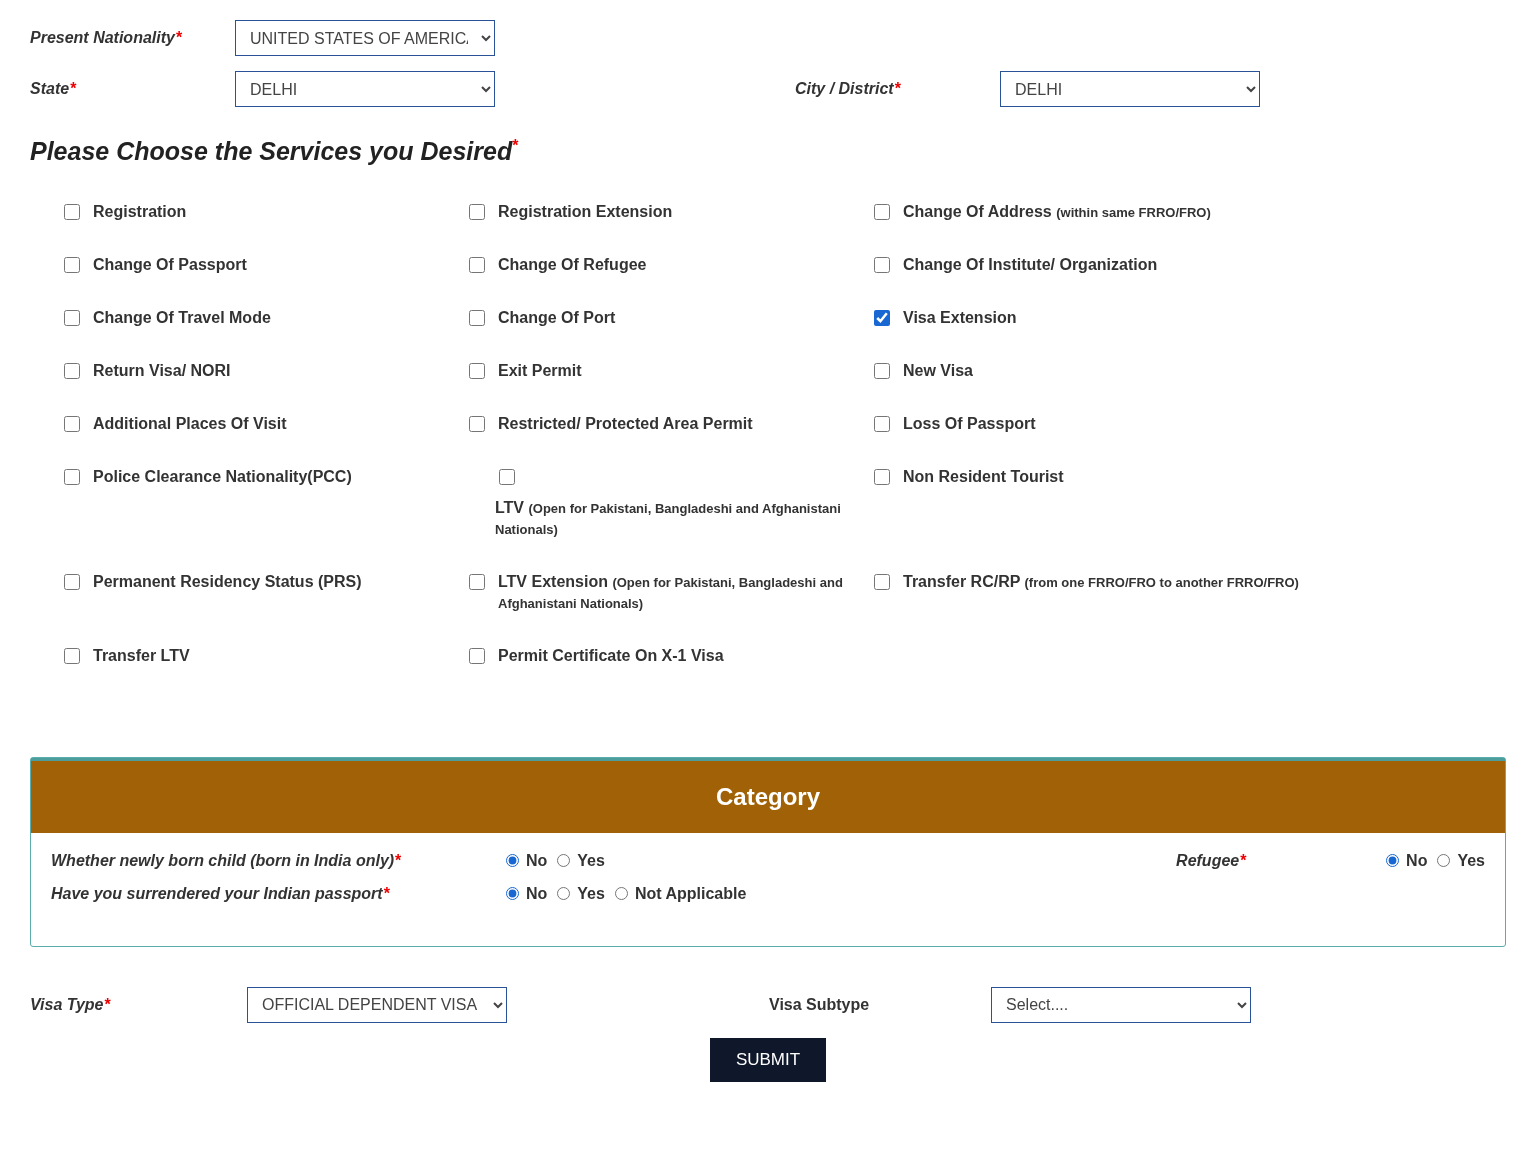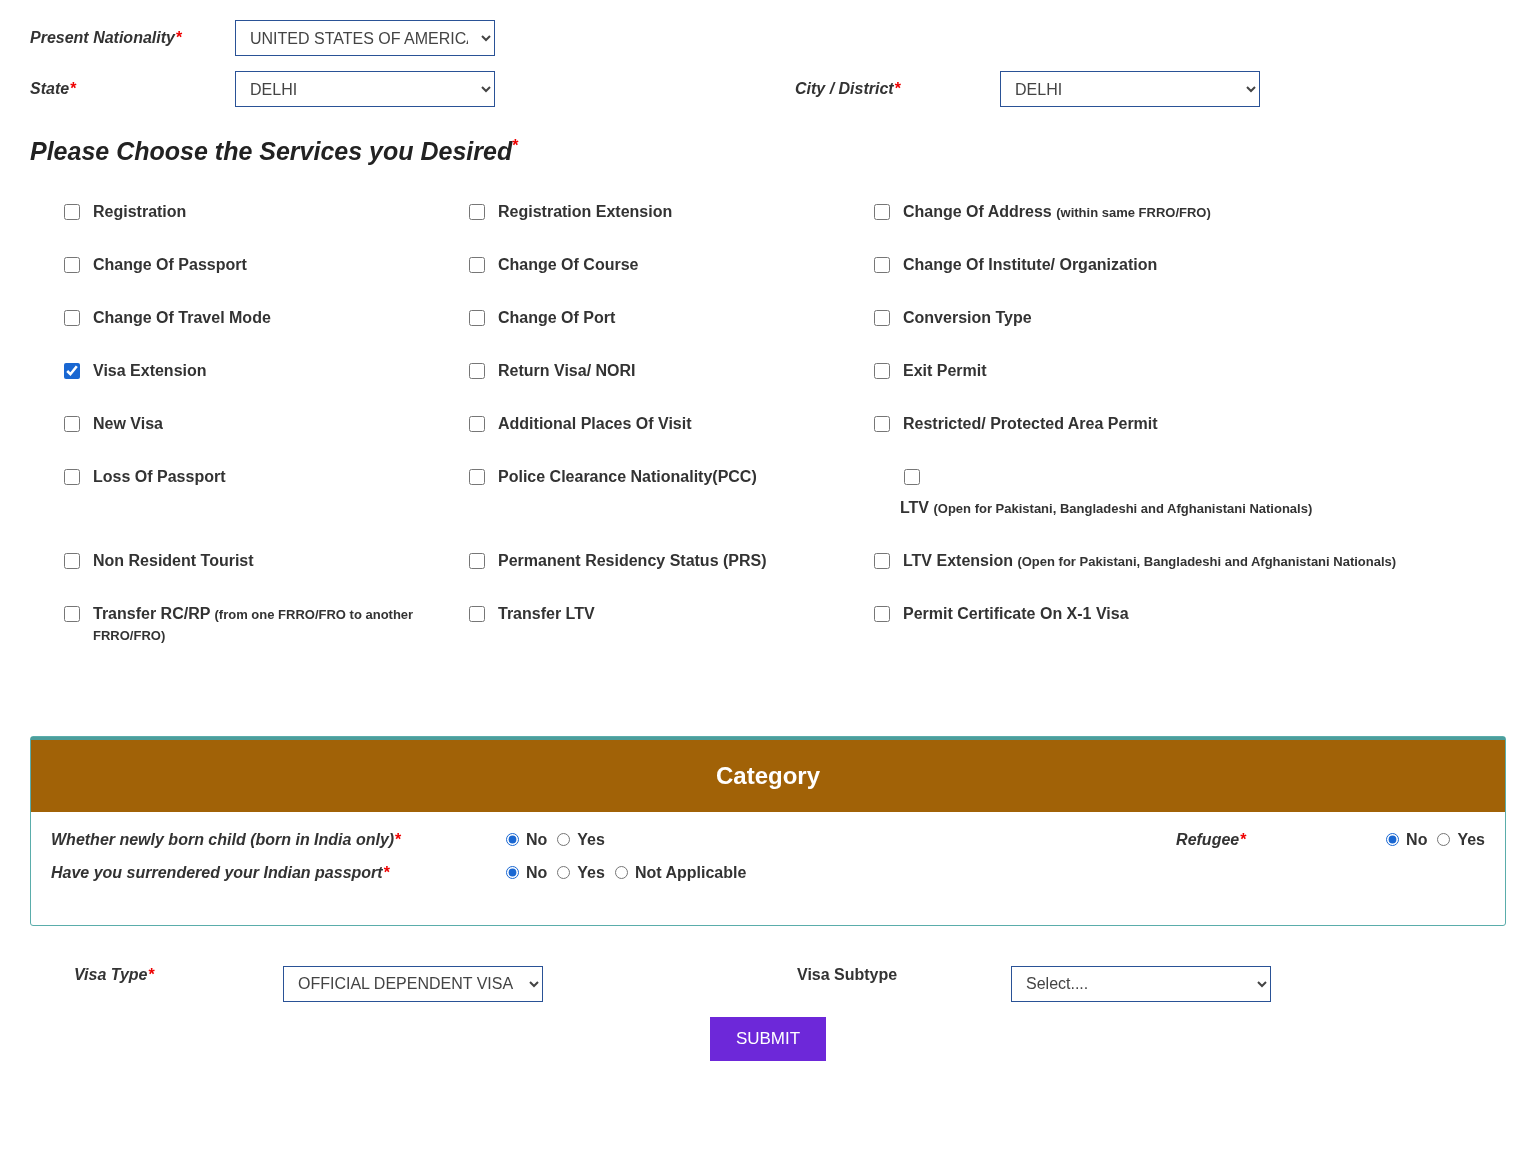--- a/index.html
+++ b/index.html
@@ -68,26 +68,26 @@
   }
   .panel-body { padding: 19px 20px 28px; }
   .q-row { display: flex; align-items: center; margin-bottom: 15px; }
   .q-label { font-style: italic; font-weight: 700; font-size: 16px; color: #333; width: 455px; }
   .q-opts { font-weight: 700; color: #333; display: flex; gap: 10px; align-items: center; font-size: 16px; }
   .q-opts input[type=radio] { accent-color: #1967d2; margin: 0 3px 0 0; }
   .q-opt { display: inline-flex; align-items: center; gap: 4px; }
   .q-right { margin-left: auto; display: flex; align-items: flex-end; gap: 30px; }
   .q-right .q-label2 { font-style: italic; font-weight: 700; font-size: 16px; color: #333; width: 180px; }
 
-  .visa-row { display: flex; align-items: flex-start; margin-top: 40px; gap: 4px; margin-left: 44px; }
+  .visa-row { display: flex; align-items: center; margin-top: 40px; gap: 12px; }
   .visa-row .label { min-width: 205px; }
   .visa-row .vsub-lbl { font-weight: 700; font-size: 16px; color: #333; min-width: 210px; margin-left: 250px; }
   .submit-row { text-align: center; margin-top: 15px; }
   .submit-btn {
-    background: #6d28d9;
+    background: #0f172a;
     color: #fff;
     border: none;
     padding: 12px 26px;
     font-size: 17px;
     cursor: pointer;
   }
 </style>
 </head>
 <body>
 
@@ -135,37 +135,33 @@
     <div class="svc-item">
       <input type="checkbox" style="">
       <span class="svc-label">Change Of Address <span class="svc-note">(within same FRRO/FRO)</span></span>
     </div>
     <div class="svc-item">
       <input type="checkbox" style="">
       <span class="svc-label">Change Of Passport </span>
     </div>
     <div class="svc-item">
       <input type="checkbox" style="">
-      <span class="svc-label">Change Of Course </span>
+      <span class="svc-label">Change Of Refugee </span>
     </div>
     <div class="svc-item">
       <input type="checkbox" style="">
       <span class="svc-label">Change Of Institute/ Organization </span>
     </div>
     <div class="svc-item">
       <input type="checkbox" style="">
       <span class="svc-label">Change Of Travel Mode </span>
     </div>
     <div class="svc-item">
       <input type="checkbox" style="">
       <span class="svc-label">Change Of Port </span>
-    </div>
-    <div class="svc-item">
-      <input type="checkbox" style="">
-      <span class="svc-label">Conversion Type </span>
     </div>
     <div class="svc-item">
       <input type="checkbox" checked="" style="">
       <span class="svc-label">Visa Extension </span>
     </div>
     <div class="svc-item">
       <input type="checkbox" style="">
       <span class="svc-label">Return Visa/ NORI </span>
     </div>
     <div class="svc-item">

